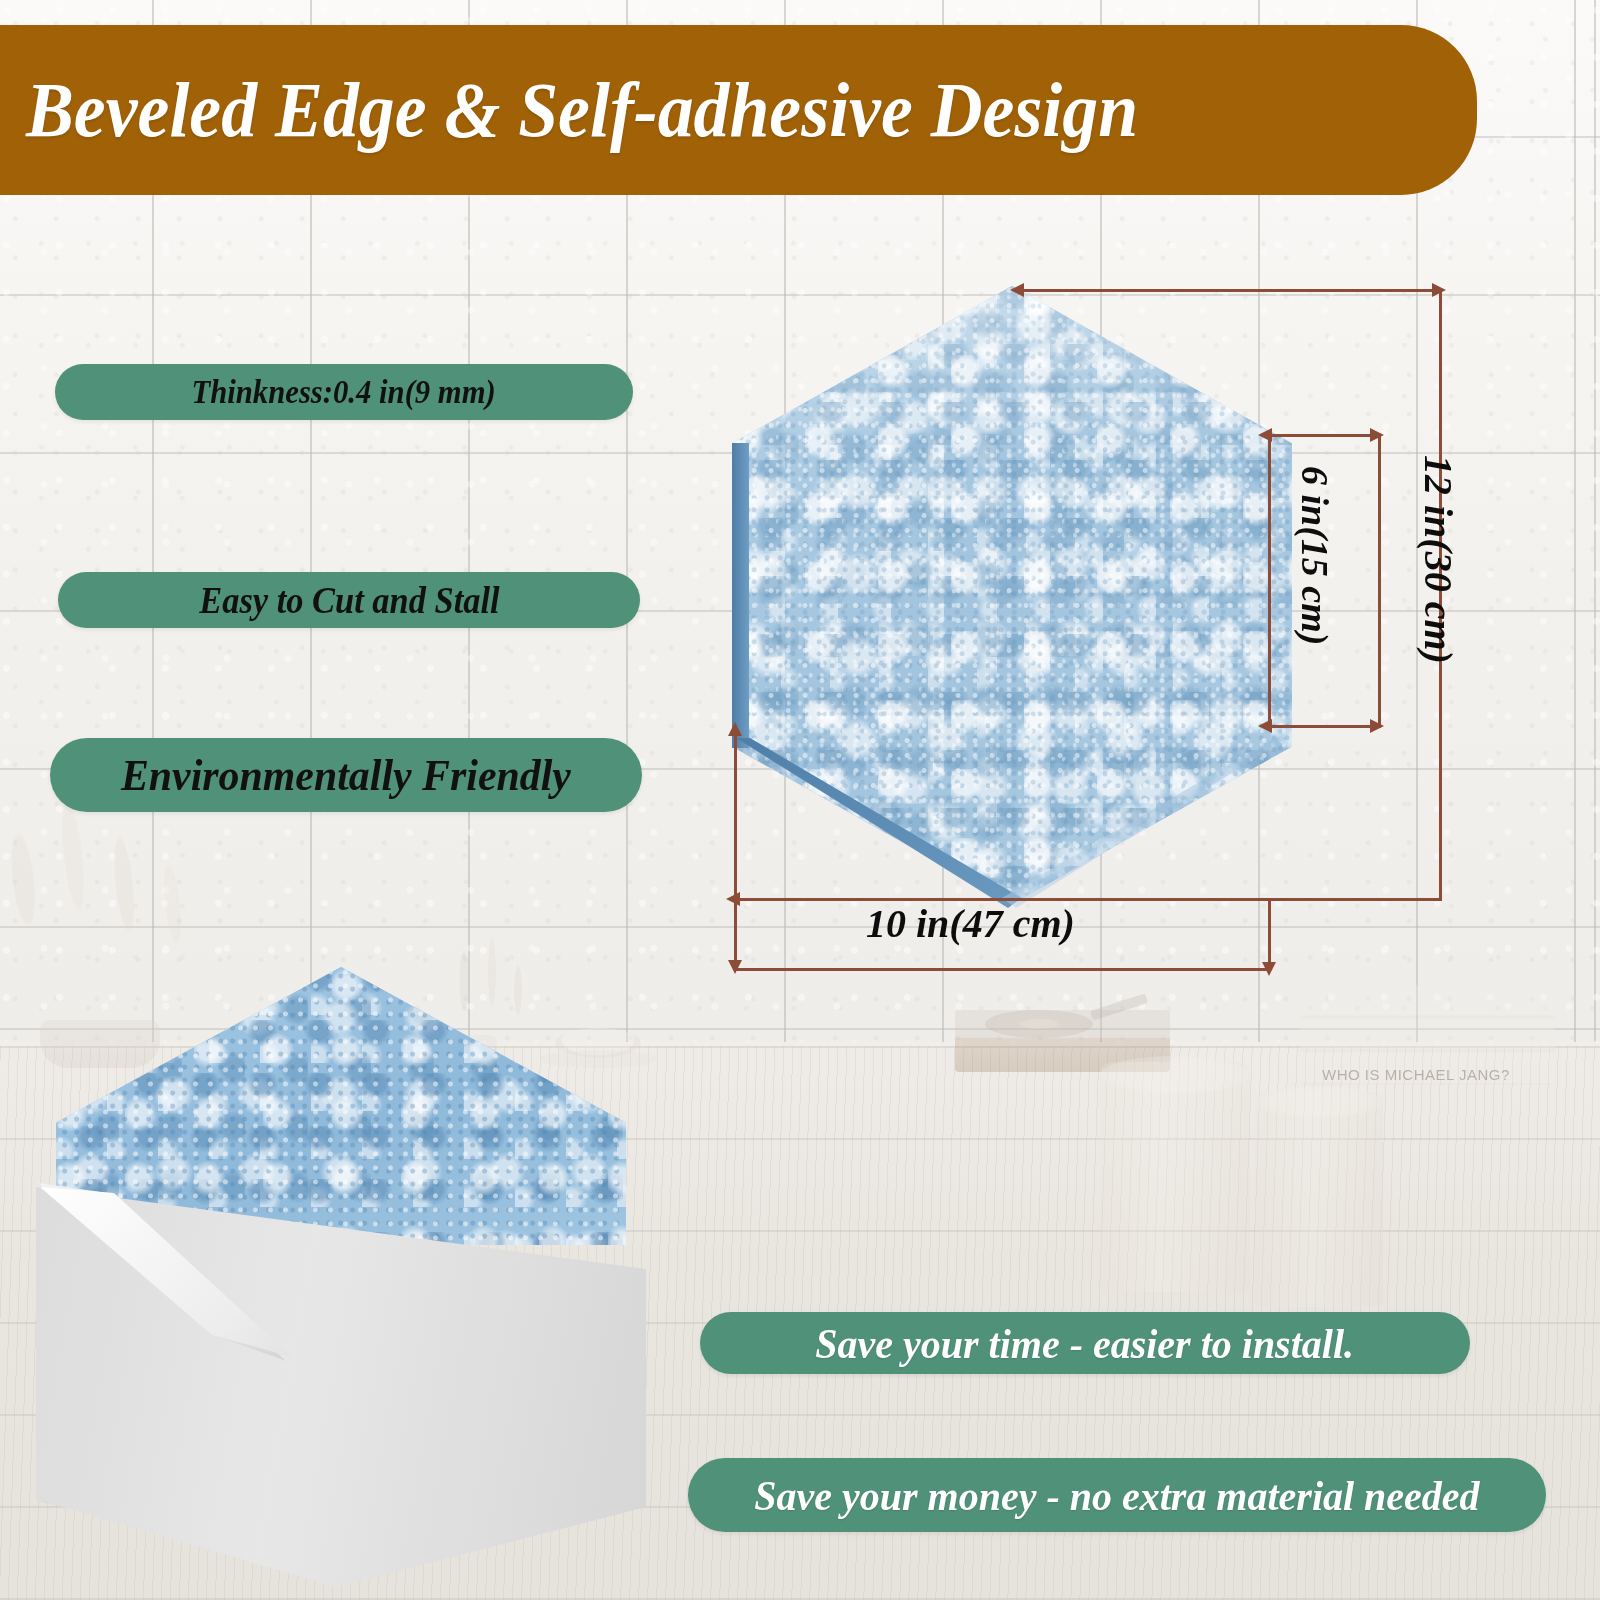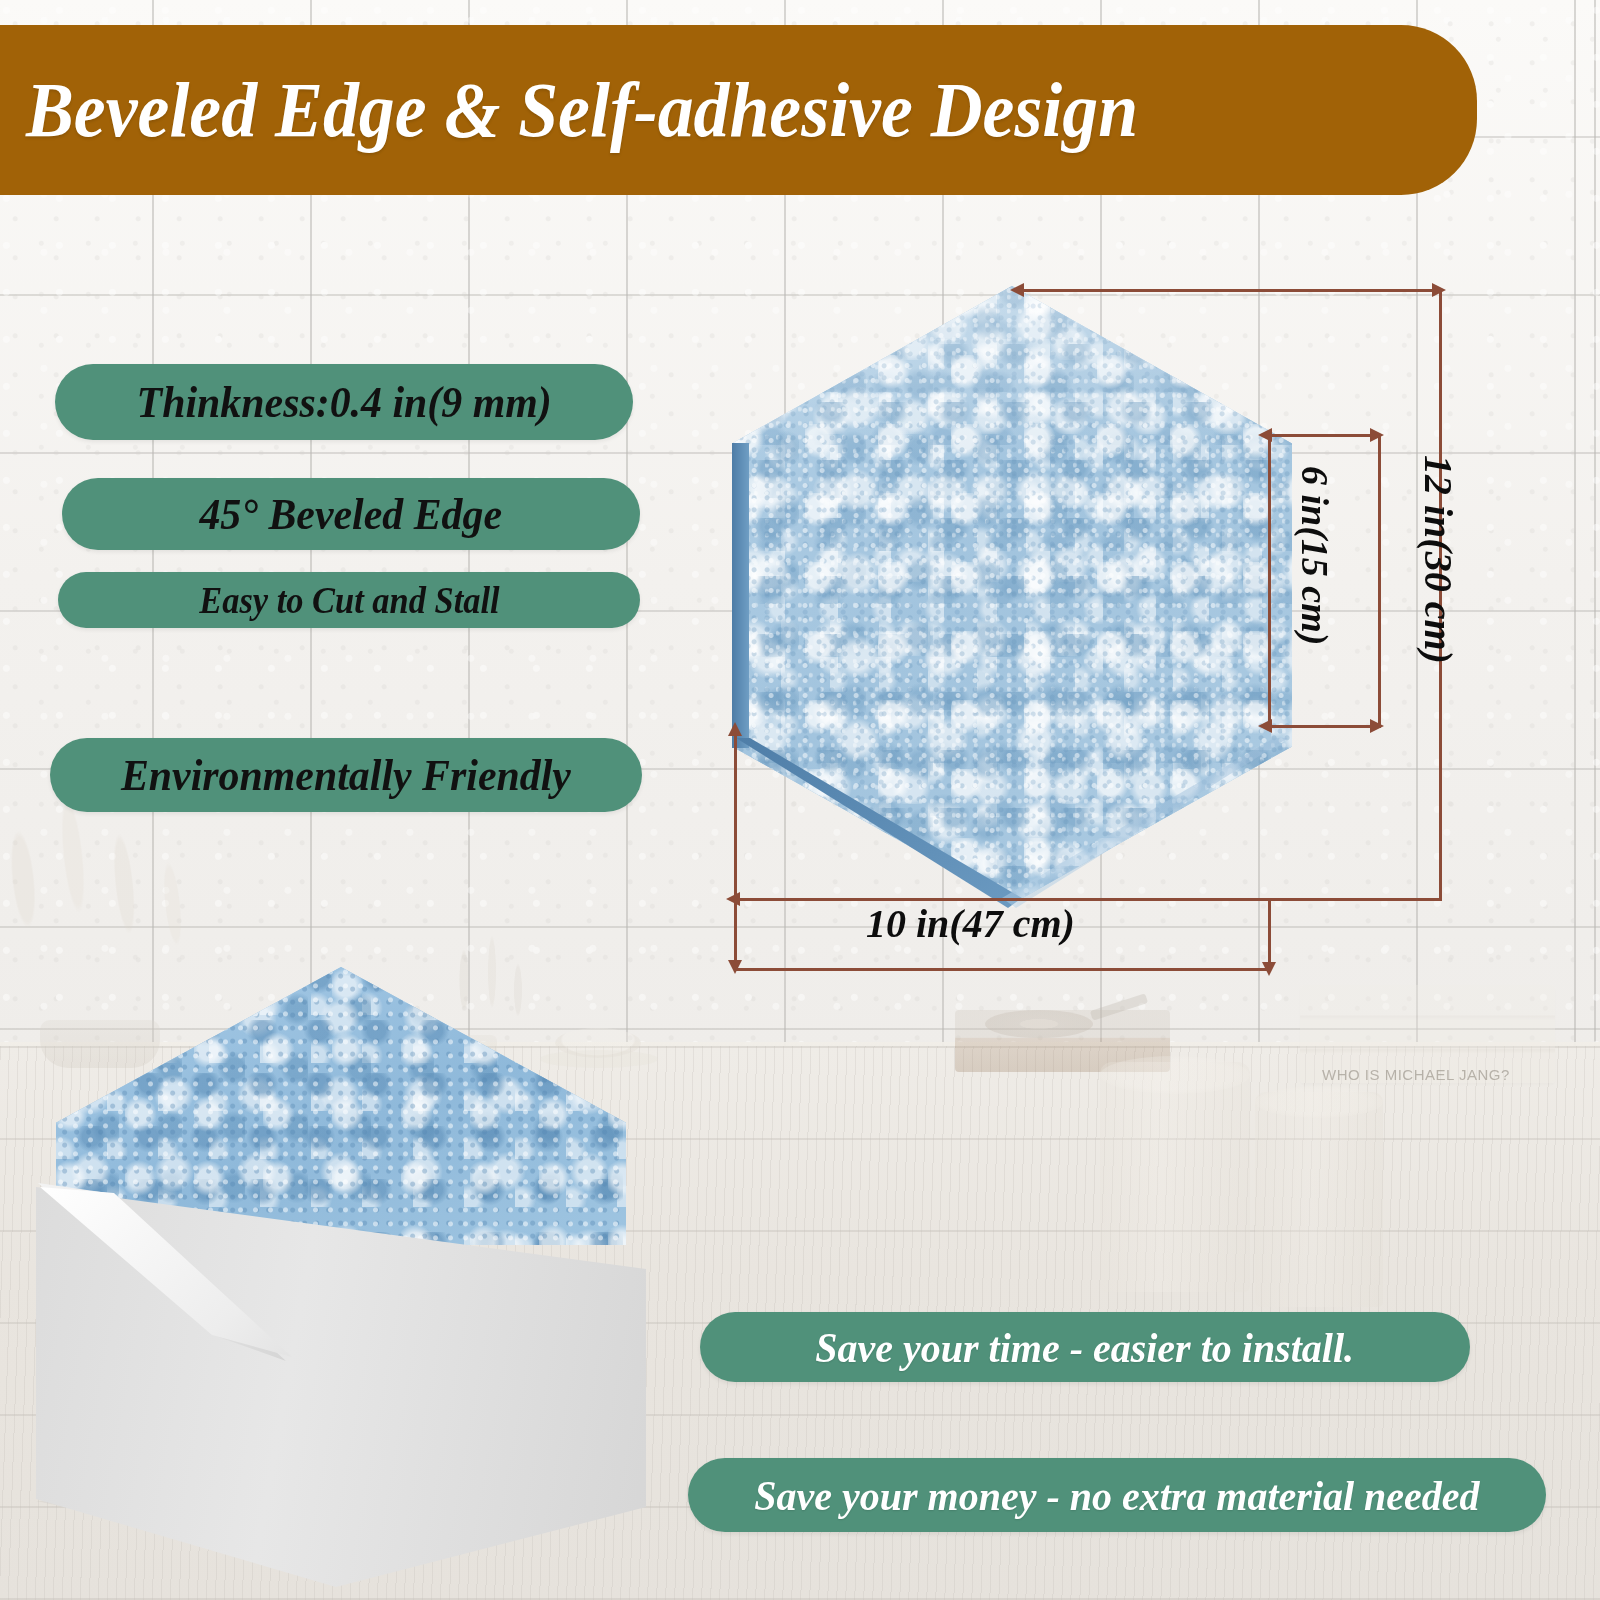--- a/index.html
+++ b/index.html
@@ -98,27 +98,27 @@
   
   .pill{
     position:absolute;background:#50917a;border-radius:999px;
     display:flex;align-items:center;justify-content:center;white-space:nowrap;
     box-shadow:0 2px 4px rgba(0,0,0,.07);
   }
   .pill.dark-txt{color:#111111;font-weight:700;font-style:italic;font-family:"Liberation Serif",serif;}
   .pill.light-txt{color:#ffffff;font-weight:700;font-style:italic;font-family:"Liberation Serif",serif;
     text-shadow:0 1px 2px rgba(0,0,0,.12);}
 
-  #pill-thickness{left:55px;top:364px;width:578px;height:76px;font-size:45px;}
+  #pill-thickness{left:55px;top:364px;width:578px;height:56px;font-size:33px;}
   #pill-bevel   {left:62px;top:478px;width:578px;height:72px;font-size:45px;}
   #pill-cut     {left:58px;top:572px;width:582px;height:56px;font-size:37px;}
   #pill-eco     {left:50px;top:738px;width:592px;height:74px;font-size:45px;}
 
   #pill-adhesion{left:690px;top:1168px;width:800px;height:74px;font-size:43px;}
-  #pill-time    {left:700px;top:1312px;width:770px;height:70px;font-size:43px;}
+  #pill-time    {left:700px;top:1312px;width:770px;height:62px;font-size:43px;}
   #pill-money   {left:688px;top:1458px;width:858px;height:74px;font-size:43px;}
   .pill .txt{transform:scaleX(.93);display:inline-block;}
 
   
   .hex-wrap{position:absolute;left:732px;top:286px;width:560px;height:618px;}
   .hex{
     position:absolute;inset:0;
     clip-path:polygon(50% 0%, 100% 25.5%, 100% 74.5%, 50% 100%, 0% 74.5%, 0% 25.5%);
     background-color:#a8c8e0;
     background-image:
@@ -251,23 +251,20 @@
   <div class="prop stump-b"></div>
   <div class="prop stump-b-top"></div>
 
   <div class="header-banner">
     <div class="header-title">Beveled Edge &amp; Self-adhesive Design</div>
   </div>
 
   <div class="pill dark-txt" id="pill-thickness">
     <span class="txt">Thinkness:0.4 in(9 mm)</span>
   </div>
-  <div class="pill dark-txt" id="pill-bevel">
-    <span class="txt">45° Beveled Edge</span>
-  </div>
   <div class="pill dark-txt" id="pill-cut">
     <span class="txt">Easy to Cut and Stall</span>
   </div>
   <div class="pill dark-txt" id="pill-eco">
     <span class="txt">Environmentally Friendly</span>
   </div>
 
   <div class="hex-wrap">
     <div class="hex"></div>
     <div class="hex-speck"></div>

